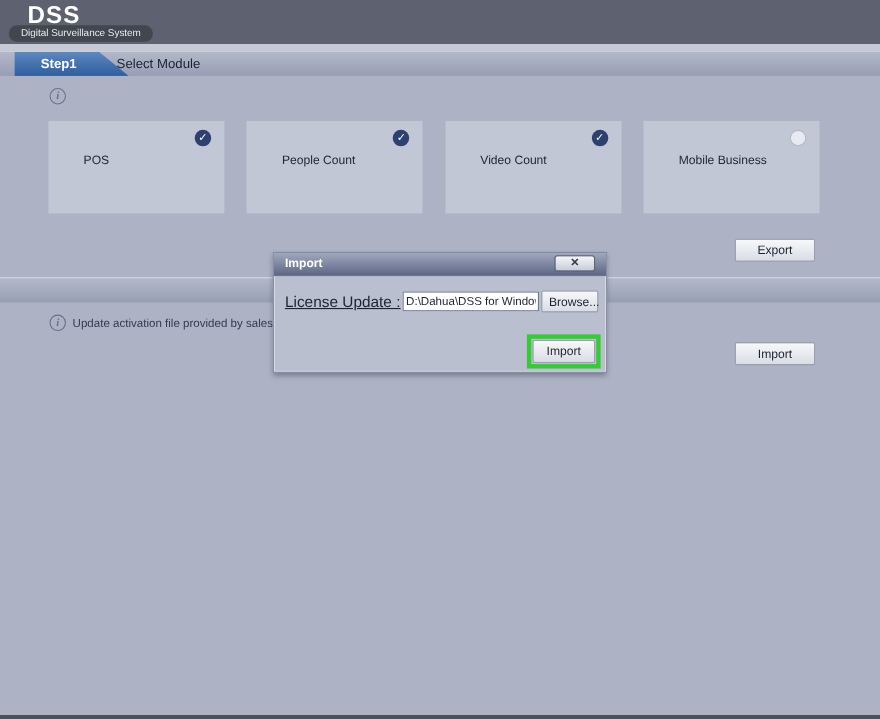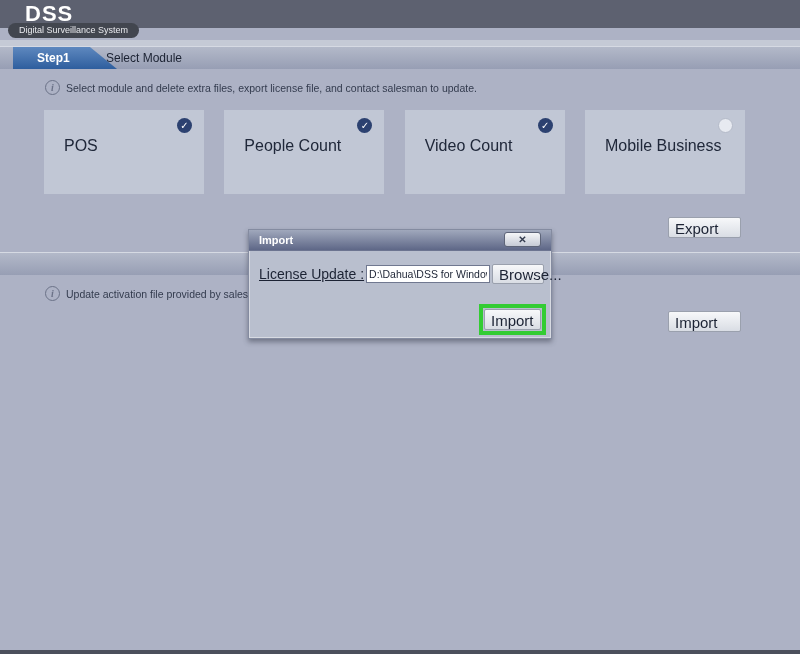--- a/index.html
+++ b/index.html
@@ -3,21 +3,21 @@
 <meta charset="utf-8">
 <style>
   html,body { margin:0; padding:0; }
   .app {
     position:relative; width:800px; height:654px;
     background:#adb2c5; overflow:hidden;
     font-family:"Liberation Sans", sans-serif;
     -webkit-font-smoothing:antialiased;
   }
   
-  .header { position:absolute; top:0; left:0; right:0; height:28px; background:#5d6170; }
+  .header { position:absolute; top:0; left:0; right:0; height:40px; background:#5d6170; }
   .logo { position:absolute; left:25px; top:1px; font-size:22px; font-weight:bold; color:#ffffff; letter-spacing:1px; }
   .tagline { position:absolute; left:8px; top:23px; background:#42464f; color:#e9eaee; font-size:9px; padding:2px 11px 3px 11px; border-radius:9px;text-align:center; }
   .header-gap { position:absolute; top:40px; left:0; right:0; height:6px; background:#c5cad6; }
 
   
   .step-bar { position:absolute; left:0; right:0; height:22px;
     background:linear-gradient(#b3b9c9,#979eb4); border-top:1px solid #d6dae3; }
   .step1-bar { top:46px; }
   .step2-bar { top:252px; }
   .step-flag { position:absolute; left:13px; top:0; height:22px; width:104px;
@@ -33,31 +33,31 @@
   .info1 { top:80px; }
   .info2 { top:286px; }
   .info-icon { flex:0 0 auto; width:13px; height:13px; border:1px solid #6b7288; border-radius:50%;
     color:#6b7288; font-size:10px; font-weight:bold; font-style:italic;
     font-family:"Liberation Serif", serif; text-align:center; line-height:13px; }
 
   
   .modules { position:absolute; left:44px; top:110px; width:701px; height:84px;
     display:flex; justify-content:space-between; }
   .module-card { position:relative; width:160px; height:84px; background:#c1c7d5; }
-  .module-label { position:absolute; left:20px; top:43%; transform:translateY(-50%);
-    font-size:16px; color:#20283a; white-space:nowrap; }
+  .module-label { position:absolute; left:32px; top:43%; transform:translateY(-50%);
+    font-size:11px; color:#20283a; white-space:nowrap; }
   .module-check { position:absolute; top:8px; right:12px; width:15px; height:15px;
     border-radius:50%; font-size:10px; line-height:15px; text-align:center; box-sizing:border-box; }
   .module-card[data-checked="true"] .module-check { background:#2c4170; color:#ffffff; }
   .module-card[data-checked="false"] .module-check { background:#e7eaf1; border:1px solid #b4bac8; color:transparent; }
 
   
   .btn { box-sizing:border-box; background:linear-gradient(#f7f8fa,#d9dde4);
-    border:1px solid #9aa0ad; border-radius:2px; font-size:15px; color:#1c2334;
-    text-align:left; font-family:"Liberation Sans", sans-serif; cursor:default; }
+    border:1px solid #9aa0ad; border-radius:2px; font-size:11px; color:#1c2334;
+    text-align:center; font-family:"Liberation Sans", sans-serif; cursor:default; }
   .export-btn { position:absolute; left:668px; top:217px; width:73px; height:21px; line-height:19px; }
   .import-btn-page { position:absolute; left:668px; top:311px; width:73px; height:21px; line-height:19px; }
 
   
   .dialog { position:absolute; left:248px; top:229px; width:304px; height:110px;
     background:#b9bfce; border:1px solid #848ba0;
     box-shadow:0 3px 5px rgba(40,45,60,0.45), inset 0 0 0 1px #d7dae2; box-sizing:border-box; }
   .dialog-titlebar { position:relative; height:20px;
     background:linear-gradient(#a0a8bc,#5e6787); border-bottom:1px solid #6c7490; }
   .dialog-title { position:absolute; left:10px; top:0; line-height:20px;
@@ -89,21 +89,20 @@
   </div>
   <div class="header-gap"></div>
 
   <div class="step-bar step1-bar">
     <div class="step-flag">Step1</div>
     <div class="step-title">Select Module</div>
   </div>
 
   <div class="info-line info1">
     <span class="info-icon">i</span>
-    <span>Select module and delete extra files, export license file, and contact salesman to update.</span>
   </div>
 
   <div class="modules">
     <div class="module-card" data-checked="true">
       <span class="module-check">✓</span>
       <span class="module-label">POS</span>
     </div>
     <div class="module-card" data-checked="true">
       <span class="module-check">✓</span>
       <span class="module-label">People Count</span>

